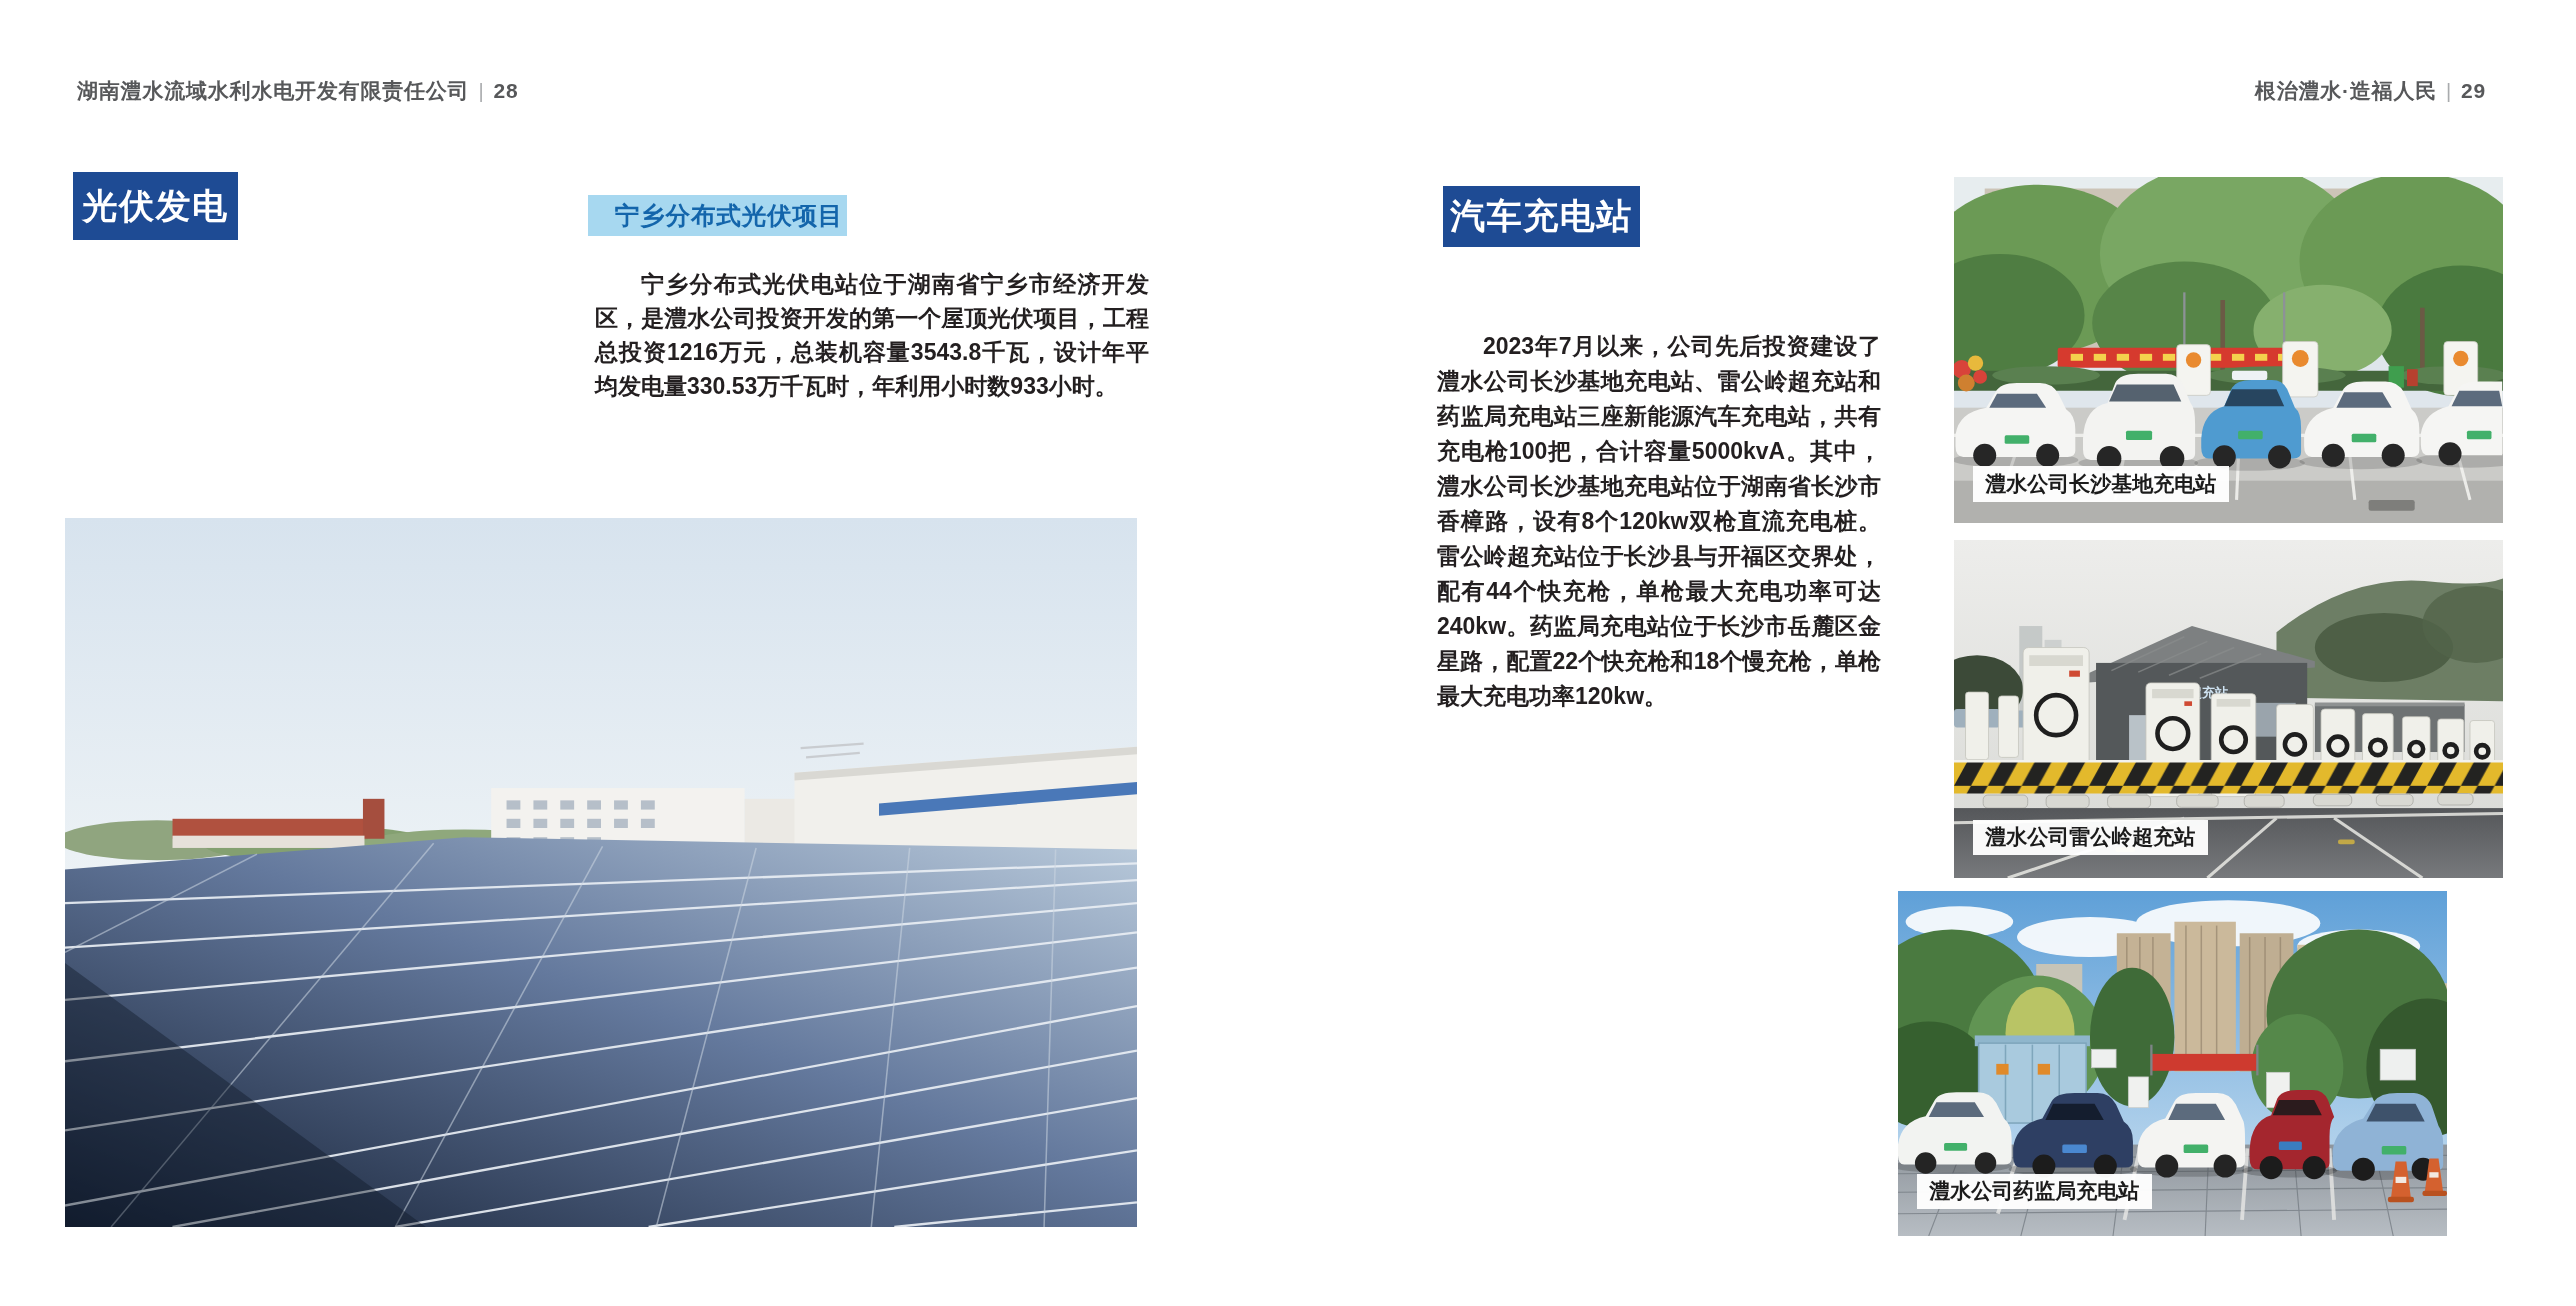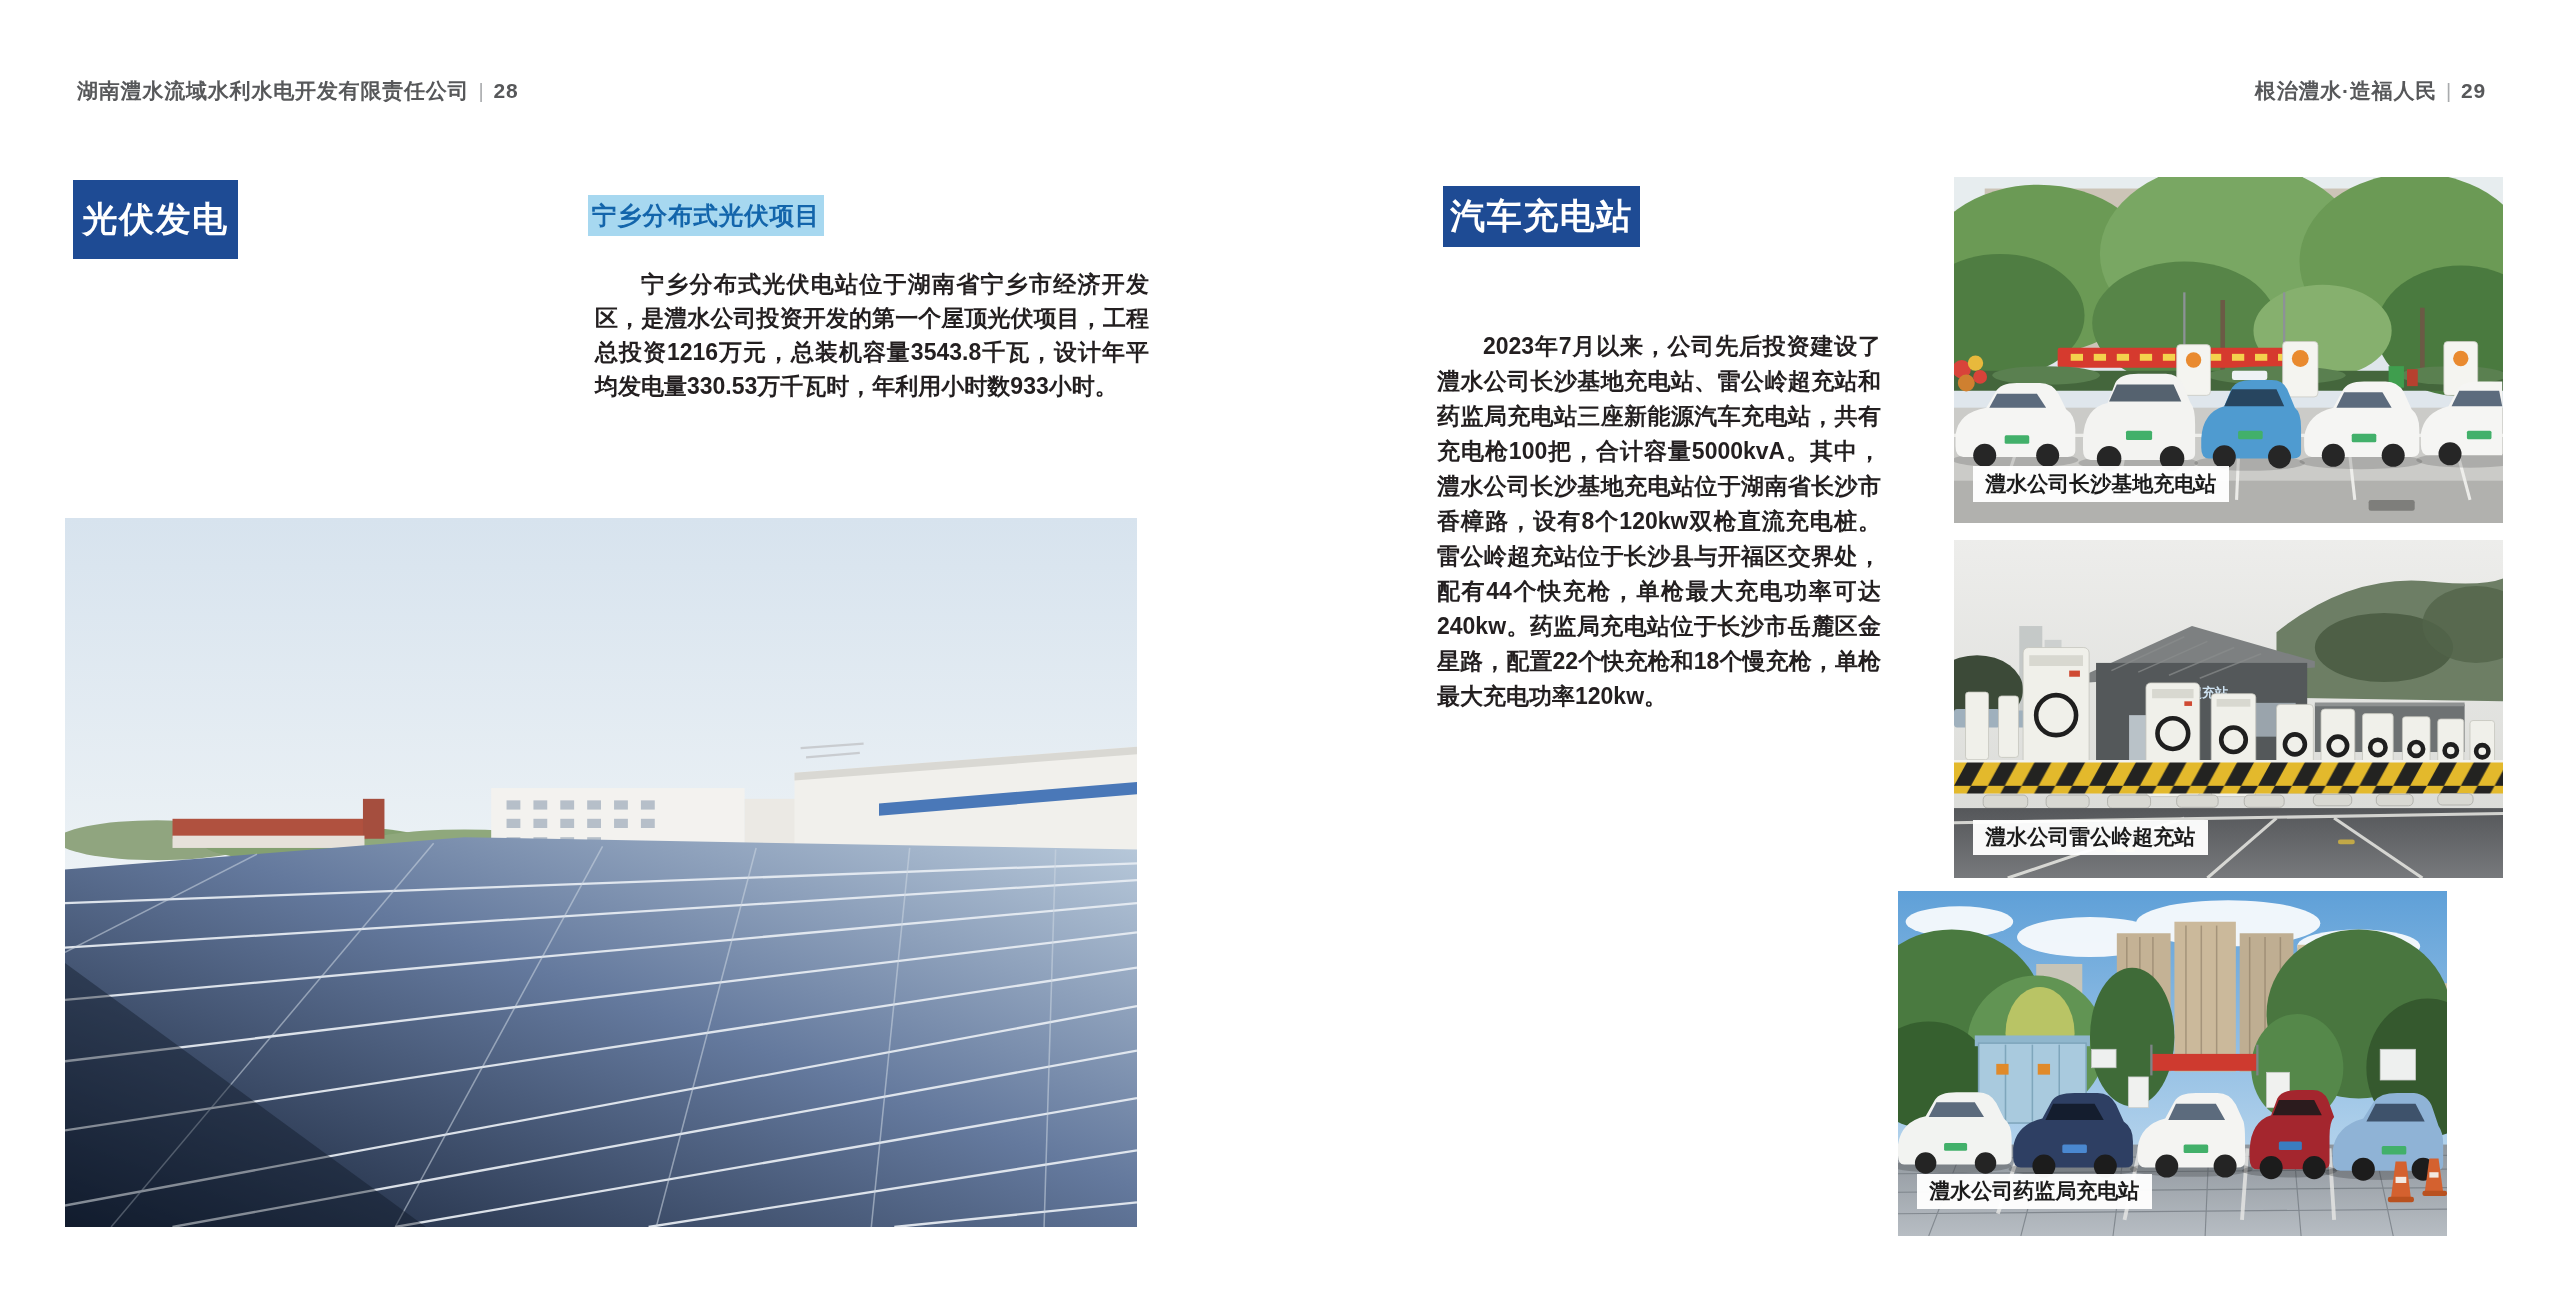--- a/index.html
+++ b/index.html
@@ -5,25 +5,25 @@
   html,body{margin:0;padding:0;background:#ffffff;}
   body{width:2576px;height:1306px;position:relative;overflow:hidden;
        font-family:"Liberation Sans","DejaVu Sans",sans-serif;}
   .hdr{position:absolute;top:77px;font-size:21px;font-weight:700;color:#57585a;
        letter-spacing:0.8px;display:flex;align-items:center;gap:9px;}
   .hdr .sep{color:#a9abad;font-weight:400;font-size:20px;}
   .hdr-left{left:77px;}
   .hdr-right{right:90px;}
   .title-box{position:absolute;background:#1e4b94;color:#ffffff;display:flex;
        align-items:center;justify-content:center;font-weight:700;}
-  .title-left{left:73px;top:180px;width:165px;height:79px;font-size:35px;letter-spacing:1.5px;}
+  .title-left{left:73px;top:172px;width:165px;height:68px;font-size:35px;letter-spacing:1.5px;}
   .title-right{left:1443px;top:186px;width:197px;height:61px;font-size:35px;letter-spacing:1.5px;}
   .tag-box{position:absolute;left:588px;top:195px;width:236px;height:41px;background:#a7d8f0;
        color:#1365ab;font-size:24.6px;font-weight:700;display:flex;align-items:center;
-       justify-content:center;letter-spacing:0.8px;}
+       justify-content:center;letter-spacing:0.8px;padding-left:23px;}
   .body-par{position:absolute;color:#231f20;font-size:23px;line-height:34px;font-weight:700;
        text-align:justify;text-indent:2em;margin:0;}
   .par-left{left:595px;top:267px;width:554px;}
   .par-right{left:1437px;top:329px;width:444px;line-height:35px;}
   .photo{position:absolute;overflow:hidden;background:#dfe6ec;}
   .photo svg{display:block;width:100%;height:100%;}
   .photo-solar{left:65px;top:518px;width:1072px;height:709px;}
   .photo-r1{left:1954px;top:177px;width:549px;height:346px;}
   .photo-r2{left:1954px;top:540px;width:549px;height:338px;}
   .photo-r3{left:1898px;top:891px;width:549px;height:345px;}

